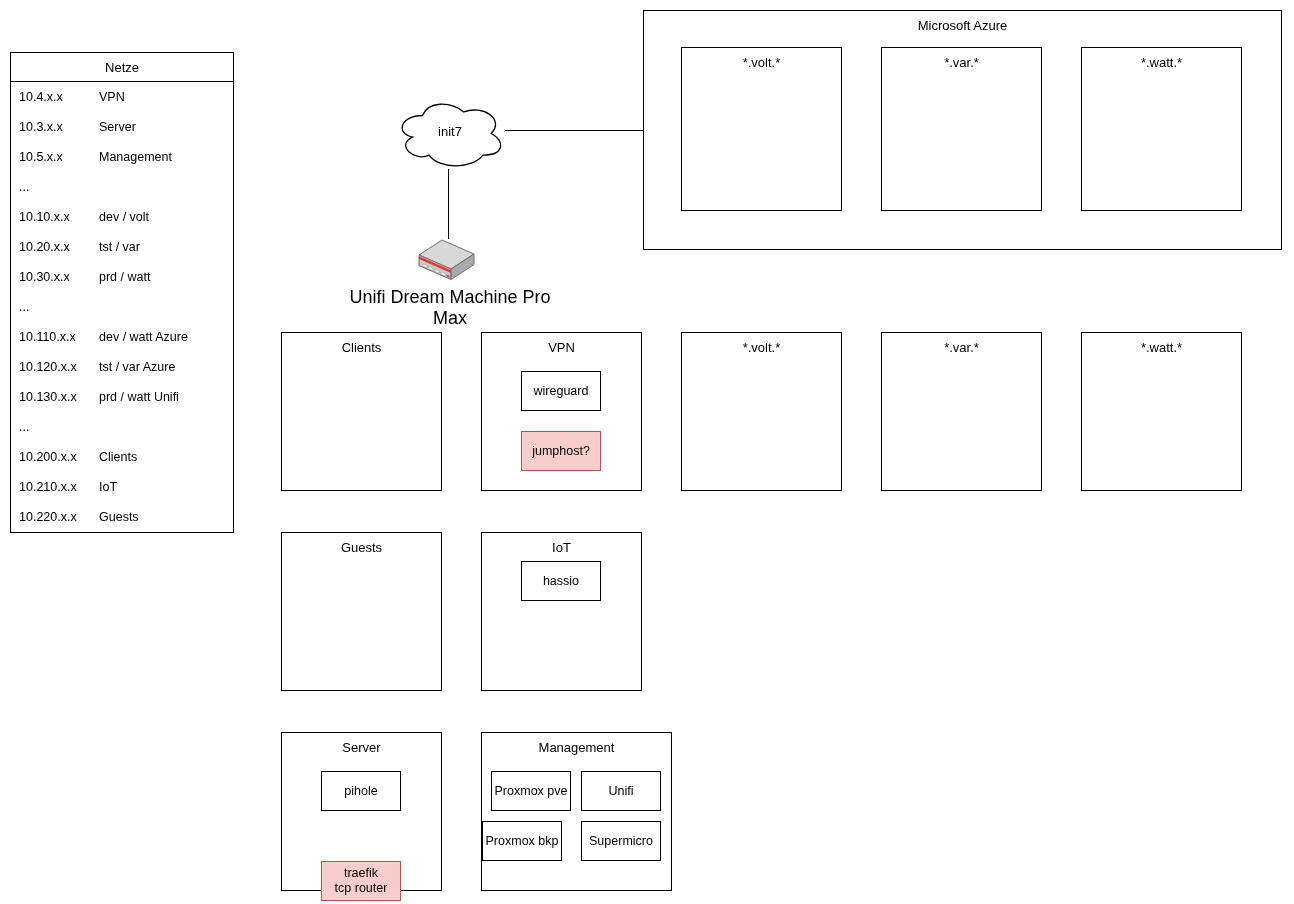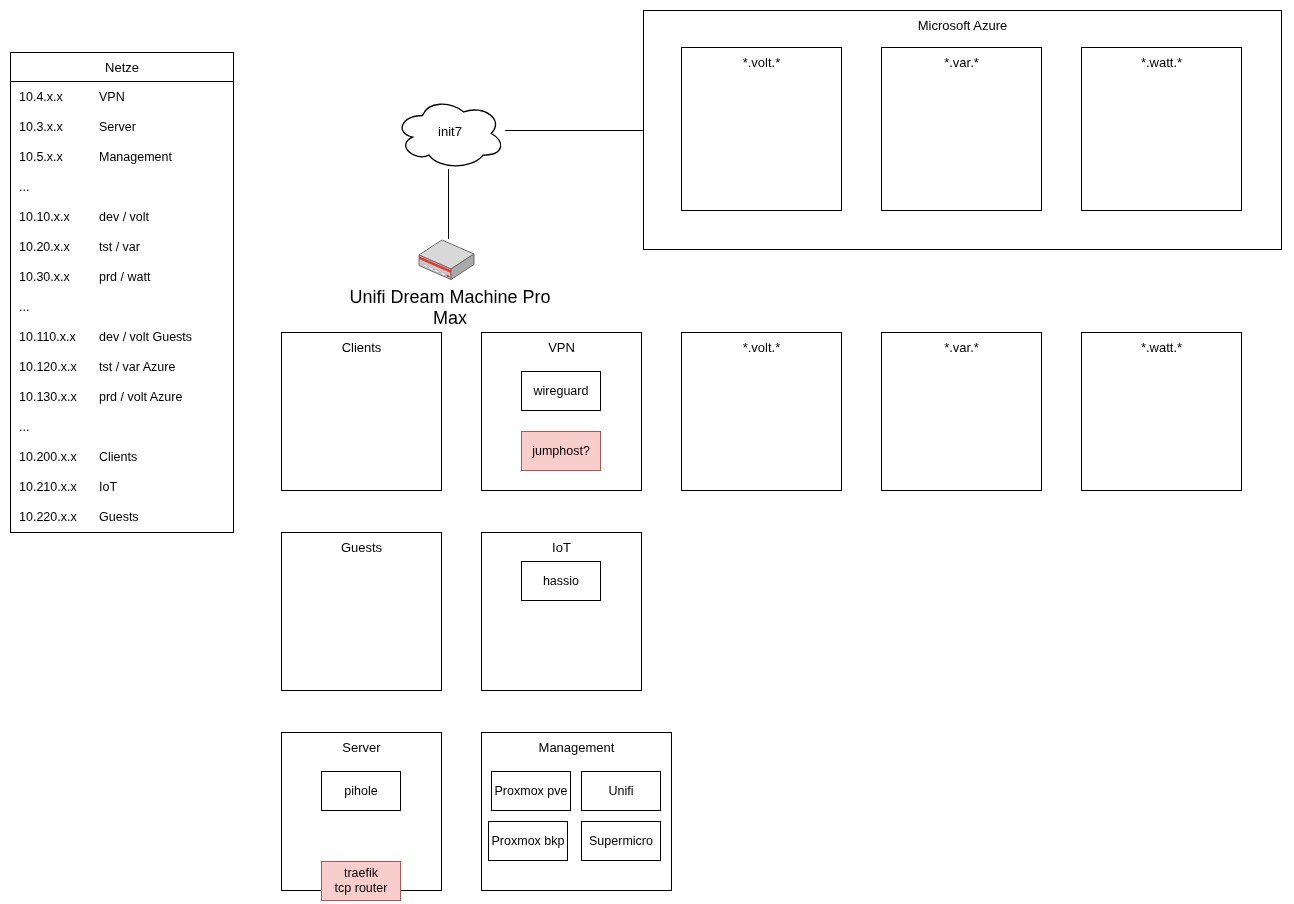--- a/index.html
+++ b/index.html
@@ -71,29 +71,29 @@
       <div class="netze-row">
           <span class="ip">10.30.x.x</span>
           <span class="nm">prd / watt</span>
         </div>
       <div class="netze-row">
           <span class="ip">...</span>
           <span class="nm"></span>
         </div>
       <div class="netze-row">
           <span class="ip">10.110.x.x</span>
-          <span class="nm">dev / volt Guests</span>
+          <span class="nm">dev / watt Azure</span>
         </div>
       <div class="netze-row">
           <span class="ip">10.120.x.x</span>
           <span class="nm">tst / var Azure</span>
         </div>
       <div class="netze-row">
           <span class="ip">10.130.x.x</span>
-          <span class="nm">prd / volt Azure</span>
+          <span class="nm">prd / watt Unifi</span>
         </div>
       <div class="netze-row">
           <span class="ip">...</span>
           <span class="nm"></span>
         </div>
       <div class="netze-row">
           <span class="ip">10.200.x.x</span>
           <span class="nm">Clients</span>
         </div>
       <div class="netze-row">
@@ -173,17 +173,17 @@
     <div class="zone-title">Server</div>
     <div class="node" style="left:39px;top:38px;">pihole</div>
     <div class="node highlight" style="left: 39px; top: 88px; background: rgb(248, 206, 204); border-color: rgb(184, 84, 80); margin-top: 40px;">traefik
 tcp router</div>
   </div>
 
   <div class="zone" style="left:481px;top:732px;width:191px;height:159px;">
     <div class="zone-title">Management</div>
     <div class="node" style="left:9px;top:38px;">Proxmox pve</div>
     <div class="node" style="left:99px;top:38px;">Unifi</div>
-    <div class="node" style="left:6px;top:88px;">Proxmox bkp</div>
+    <div class="node" style="left:0;top:88px;">Proxmox bkp</div>
     <div class="node" style="left:99px;top:88px;">Supermicro</div>
   </div>
 
 </div>
 
 </body></html>

